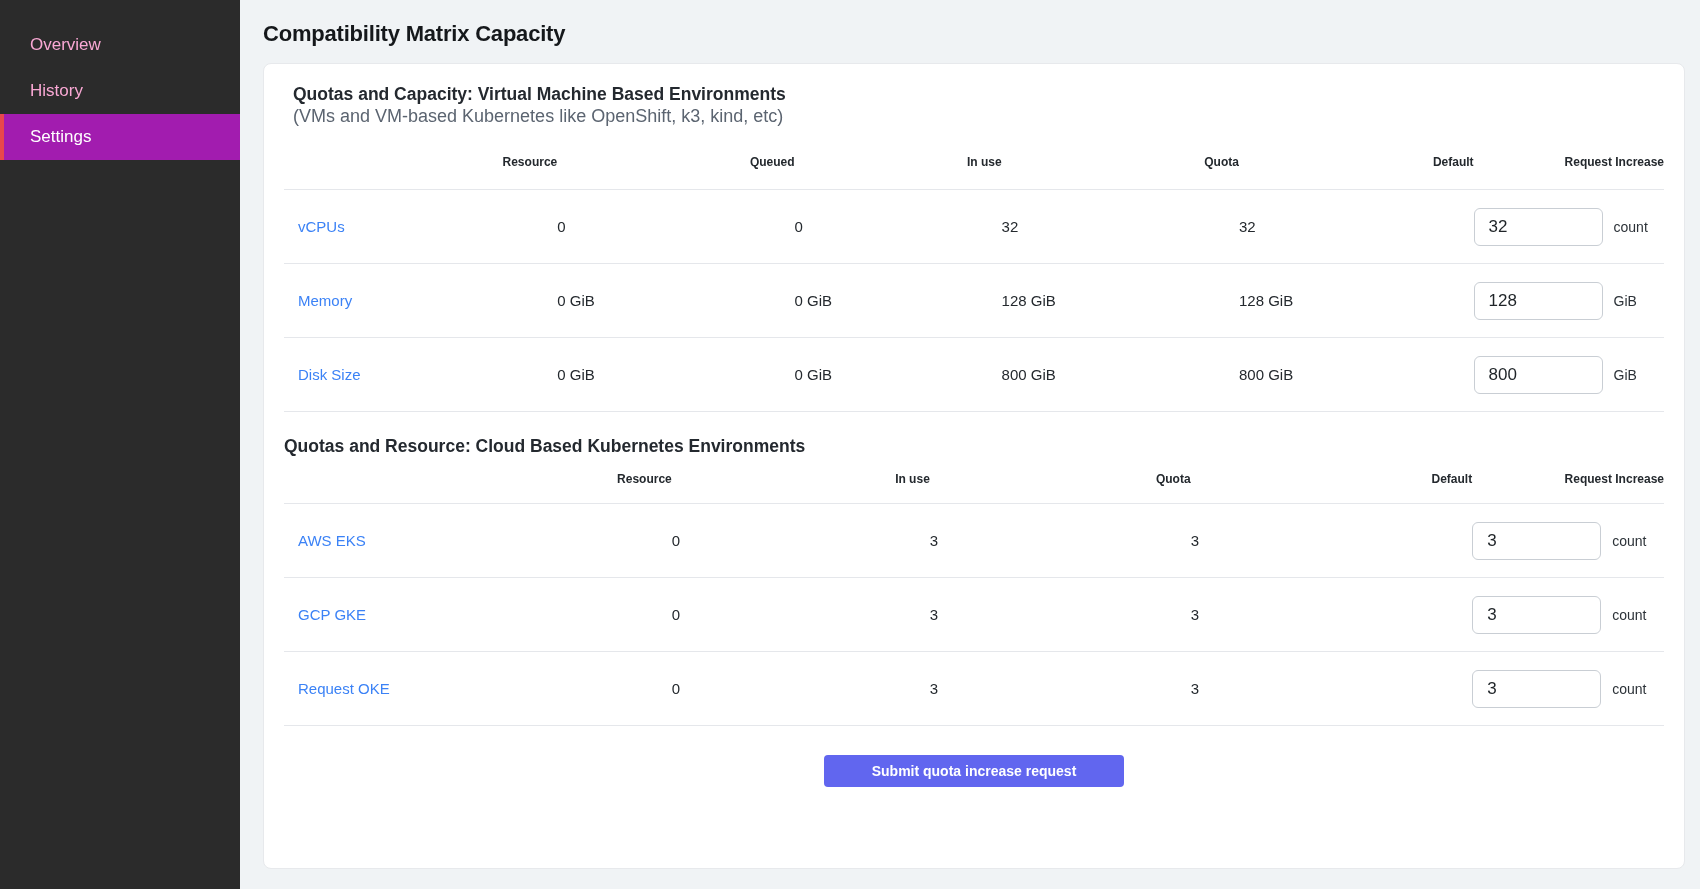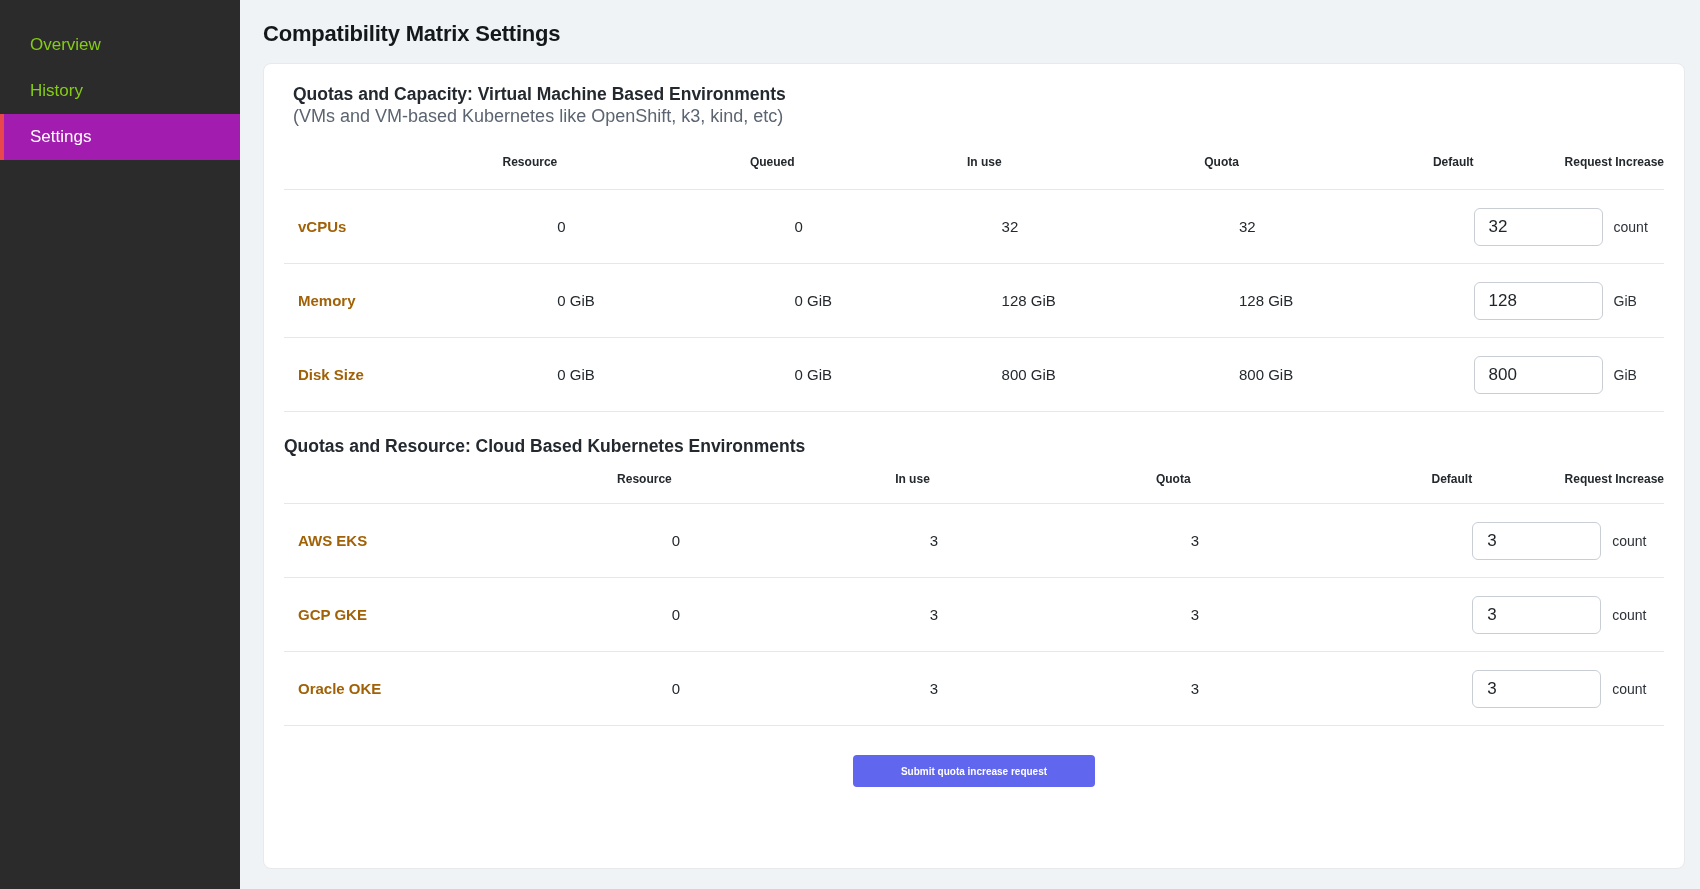--- a/index.html
+++ b/index.html
@@ -17,21 +17,21 @@
     position: fixed; left: 0; top: 0;
     width: 240px; height: 889px;
     background: #2b2b2b;
     padding-top: 22px;
   }
   .nav-item {
     height: 46px;
     display: flex; align-items: center;
     padding-left: 26px;
     border-left: 4px solid transparent;
-    color: #84cc16;
+    color: #f9a8d4;
     font-size: 17px;
     cursor: pointer;
     user-select: none;
   }
   .nav-item.active {
     background: #474747;
     color: #ffffff;
     border-left-color: #e8474c;
   }
 
@@ -63,56 +63,56 @@
   }
   .section-0 th { padding: 28px 0 20px 0; }
   .section-1 th { padding: 14px 0 17px 0; }
   td {
     font-size: 15px; color: #24292e;
     padding: 28px 0;
     border-bottom: 1px solid #e5e7eb;
     vertical-align: middle;
   }
   td:first-child, th:first-child { padding-left: 14px; }
-  td.resource { font-weight: 700; color: #a16207; }
+  td.resource { font-weight: 400; color: #3b82f6; }
   td.request-cell { padding-top: 17px; padding-bottom: 17px; }
   .request-wrap { display: flex; align-items: center; }
   .qty-input {
     width: 129px; height: 38px;
     border: 1px solid #c9ced4; border-radius: 6px;
     padding: 0 10px 0 14px;
     font-size: 17px; color: #1f2428;
     font-family: "Liberation Sans", sans-serif;
     background: #fff;
     outline: none;
   }
   .unit { margin-left: 11px; font-size: 14px; color: #2c3238; }
 
   .actions { padding-top: 29px; text-align: center; }
   .submit-btn {
     height: 32px; padding: 0 48px;
     background: #6166ef;
     color: #ffffff;
     border: none; border-radius: 4px;
-    font-size: 10px; font-weight: 700;
+    font-size: 14px; font-weight: 700;
     font-family: "Liberation Sans", sans-serif;
     cursor: pointer;
   }
 </style>
 </head>
 <body>
 
 <nav class="sidebar" id="sidebar-nav" style="background: rgb(43, 43, 43);">
     <div class="nav-item">Overview</div>
     <div class="nav-item">History</div>
     <div class="nav-item active" style="background: #a21caf; border-left-color: rgb(232, 71, 76);">Settings</div>
   </nav>
 
 <div class="main">
-  <h1 class="page-title">Compatibility Matrix Settings</h1>
+  <h1 class="page-title">Compatibility Matrix Capacity</h1>
 
   <div class="card">
 
     <div class="section section-0">
       <div class="section-header">
         <span class="section-title">Quotas and Capacity: Virtual Machine Based Environments</span>
         <span class="section-subtitle">(VMs and VM-based Kubernetes like OpenShift, k3, kind, etc)</span>
       </div>
       <table>
           <colgroup>
@@ -217,21 +217,21 @@
               <td class="value">3</td>
               <td class="value">3</td>
               <td class="request-cell">
                 <div class="request-wrap">
                   <input type="text" class="qty-input" value="3" style="">
                   <span class="unit">count</span>
                 </div>
               </td>
             </tr>
             <tr>
-              <td class="resource">Oracle OKE</td>
+              <td class="resource">Request OKE</td>
               <td class="value">0</td>
               <td class="value">3</td>
               <td class="value">3</td>
               <td class="request-cell">
                 <div class="request-wrap">
                   <input type="text" class="qty-input" value="3" style="">
                   <span class="unit">count</span>
                 </div>
               </td>
             </tr>

